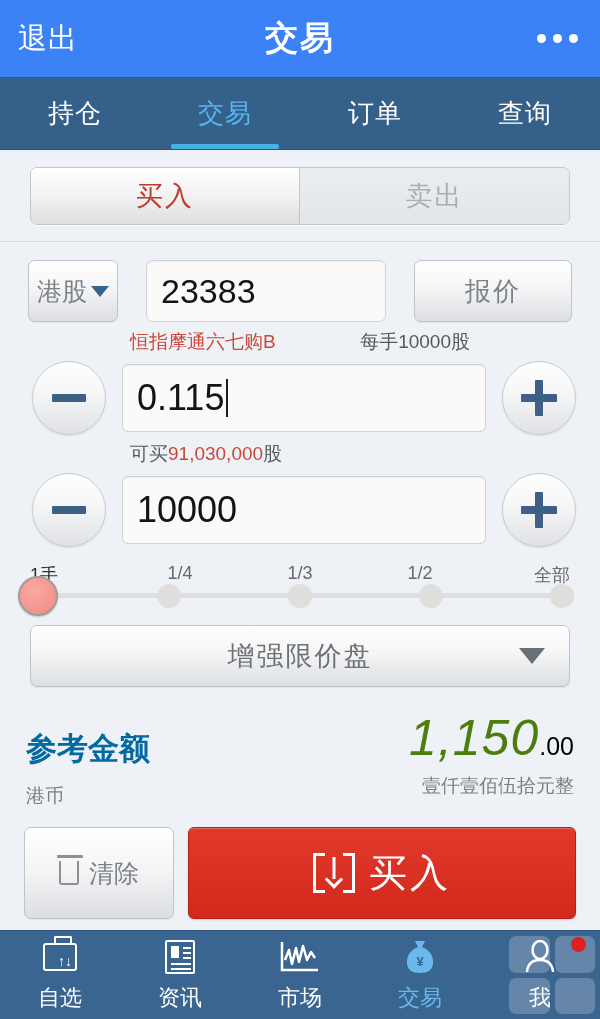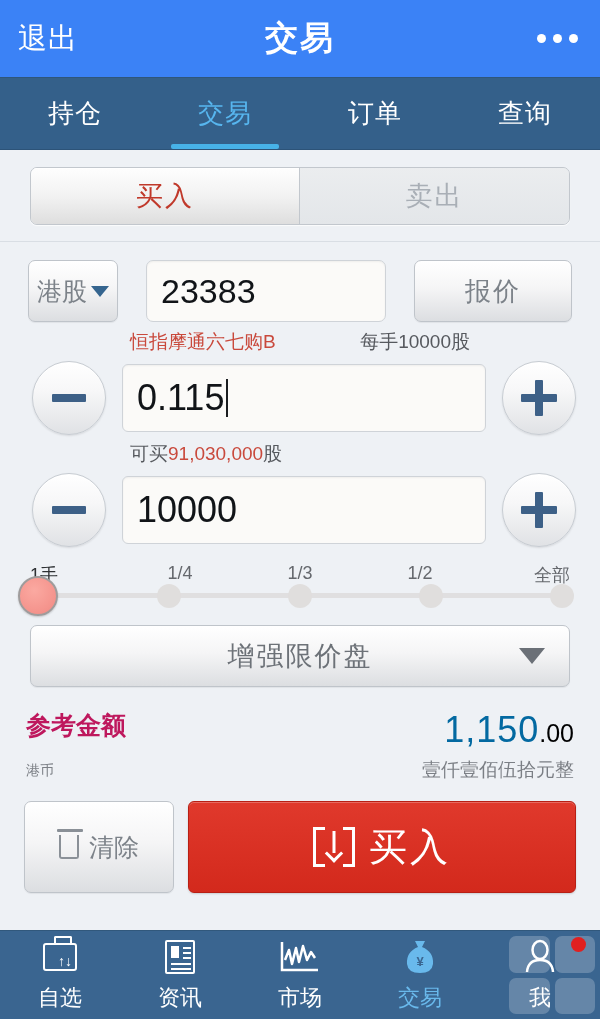--- a/index.html
+++ b/index.html
@@ -194,24 +194,24 @@
     position: absolute; right: 24px;
     width: 0; height: 0; border-left: 13px solid transparent;
     border-right: 13px solid transparent; border-top: 16px solid #6b7077;
   }
 
   
   .amount-wrap {
     display: flex; justify-content: space-between; align-items: flex-start;
     padding: 22px 26px 0 26px;
   }
-  .amt-label { font-size: 25px; color: #be185d; font-weight: bold; }
-  .amt-currency { font-size: 14px; color: #7b7f85; margin-top: 20px; }
+  .amt-label { font-size: 31px; color: #0369a1; font-weight: bold; margin-top: 19px; }
+  .amt-currency { font-size: 19px; color: #7b7f85; margin-top: 13px; }
   .amt-right { text-align: right; }
-  .amt-big { font-size: 36px; color: #0369a1; letter-spacing: 1px; }
+  .amt-big { font-size: 50px; color: #4d7c0f; letter-spacing: 1px; font-style: italic; }
   .amt-cents { font-size: 25px; color: #000000; }
   .amt-words { font-size: 19px; color: #7b7f85; margin-top: 6px; }
 
   
   .actions { display: flex; gap: 14px; padding: 18px 24px 0 24px; }
   .clear-btn {
     flex: 0 0 150px; height: 92px;
     display: flex; align-items: center; justify-content: center; gap: 10px;
     font-size: 25px;
   }

